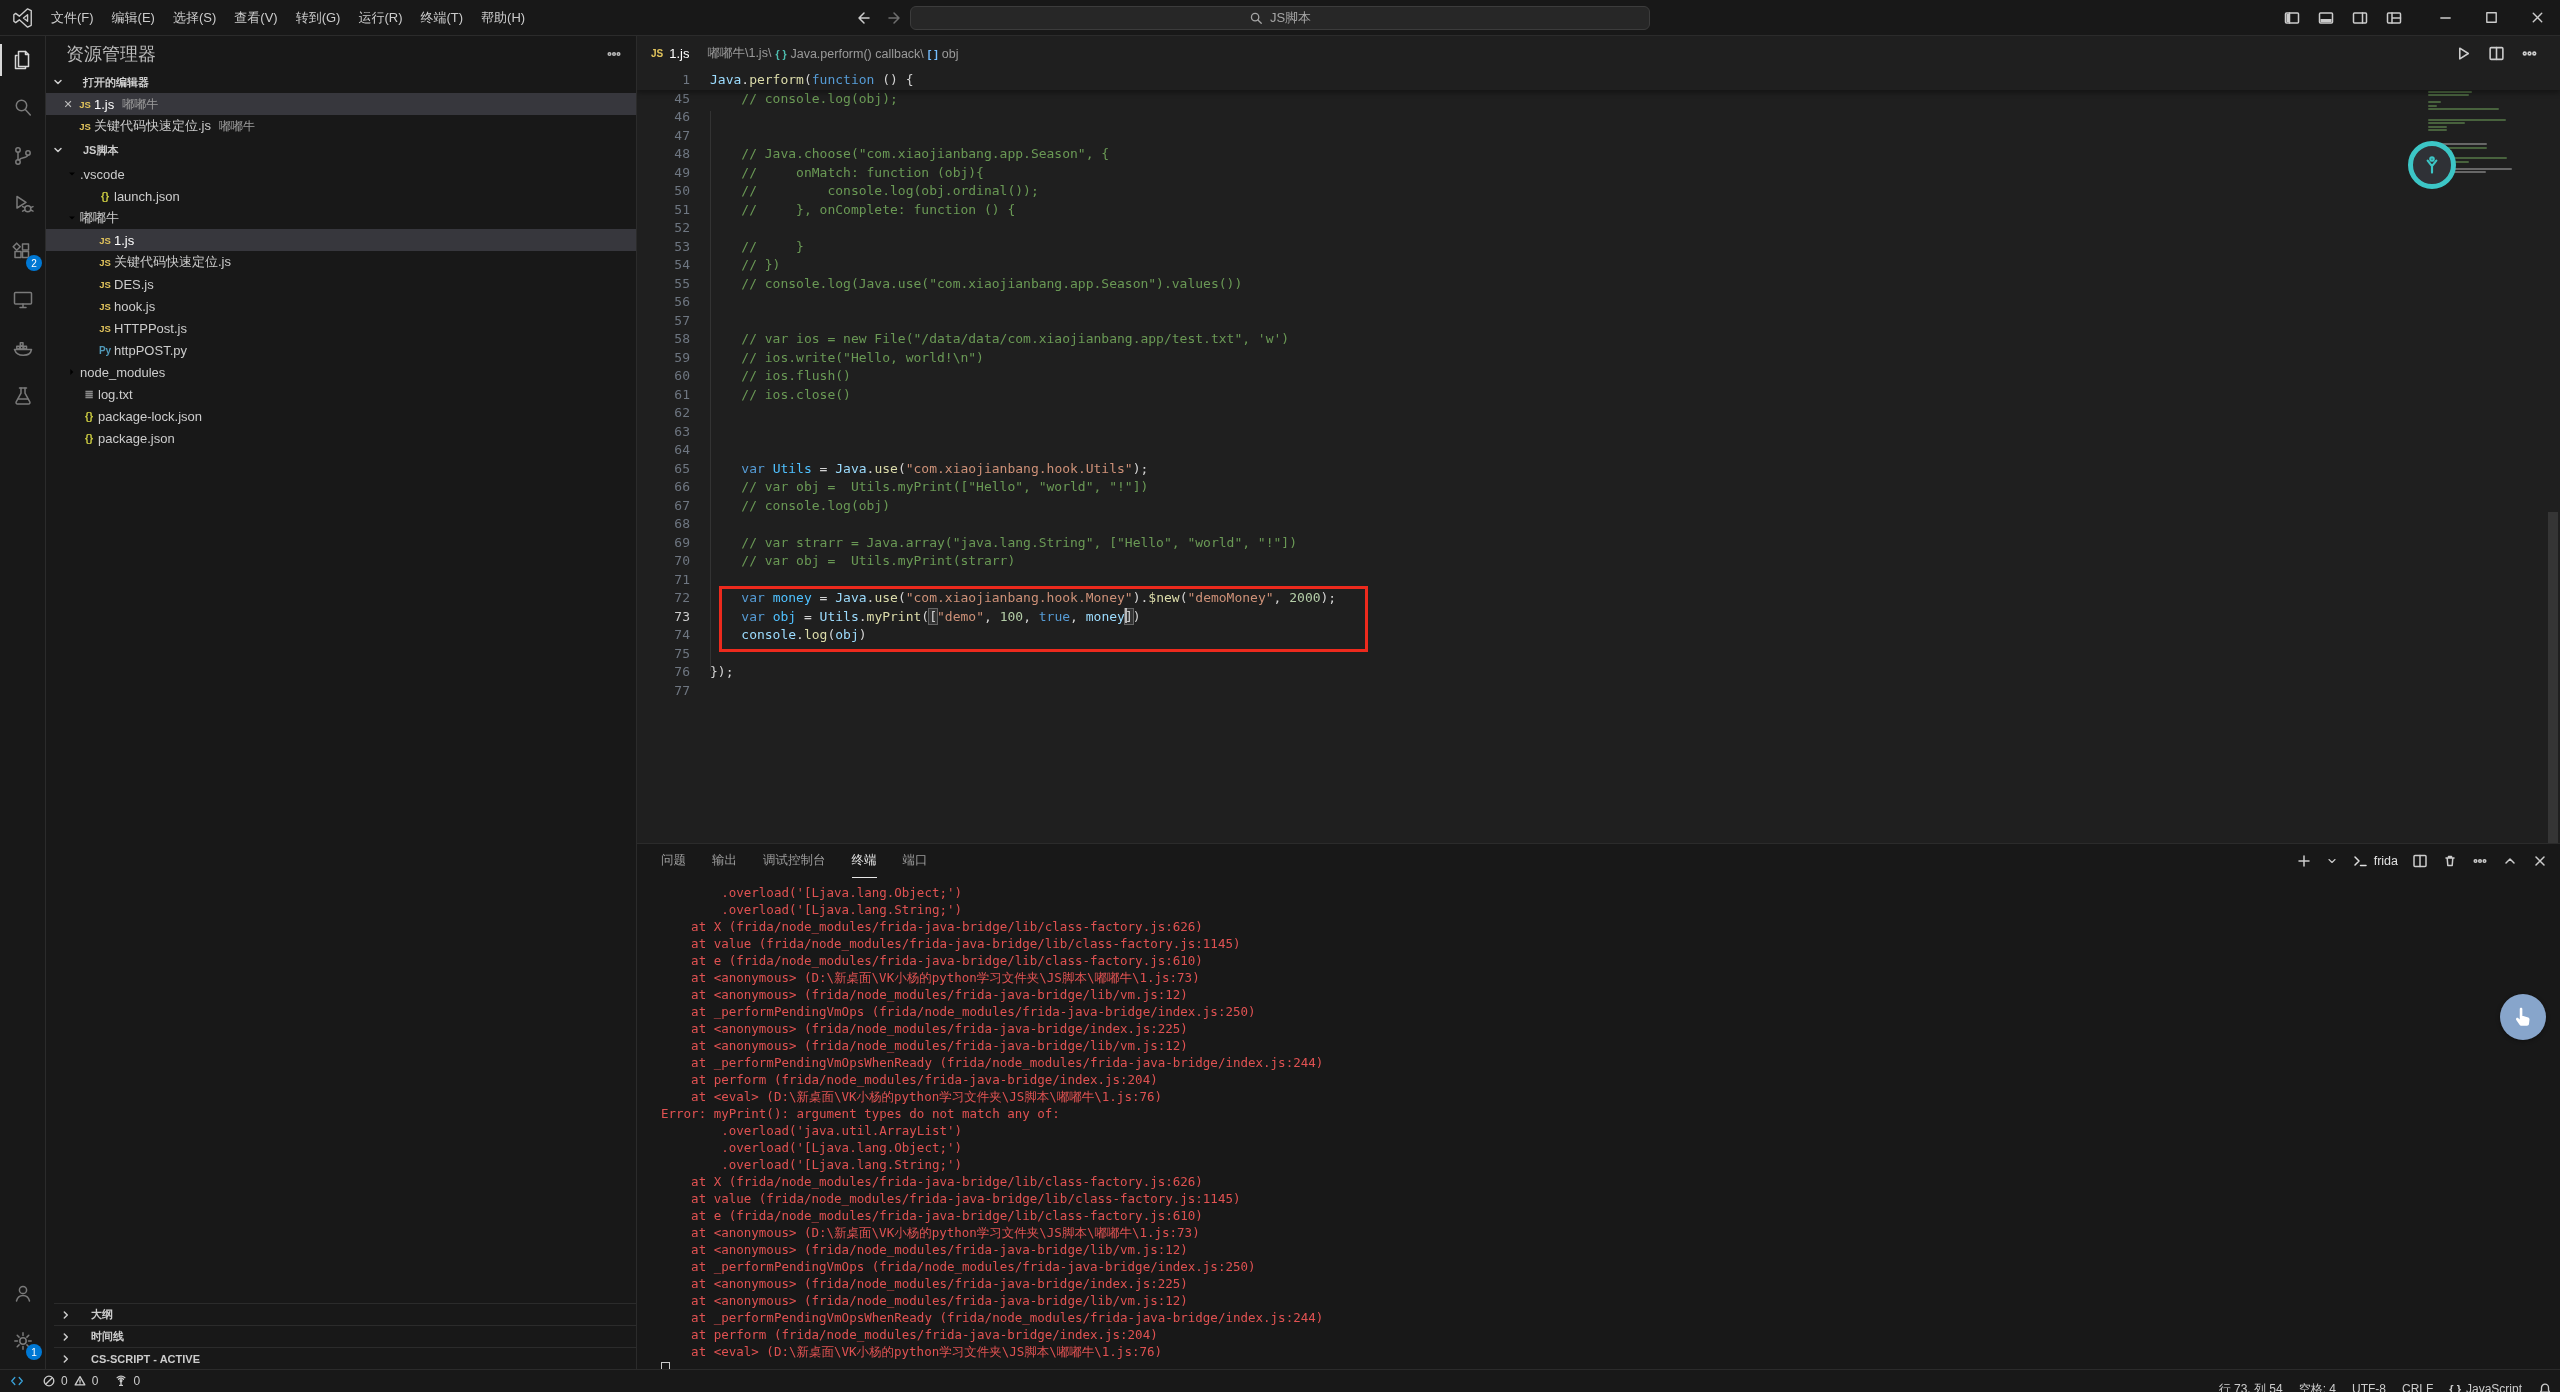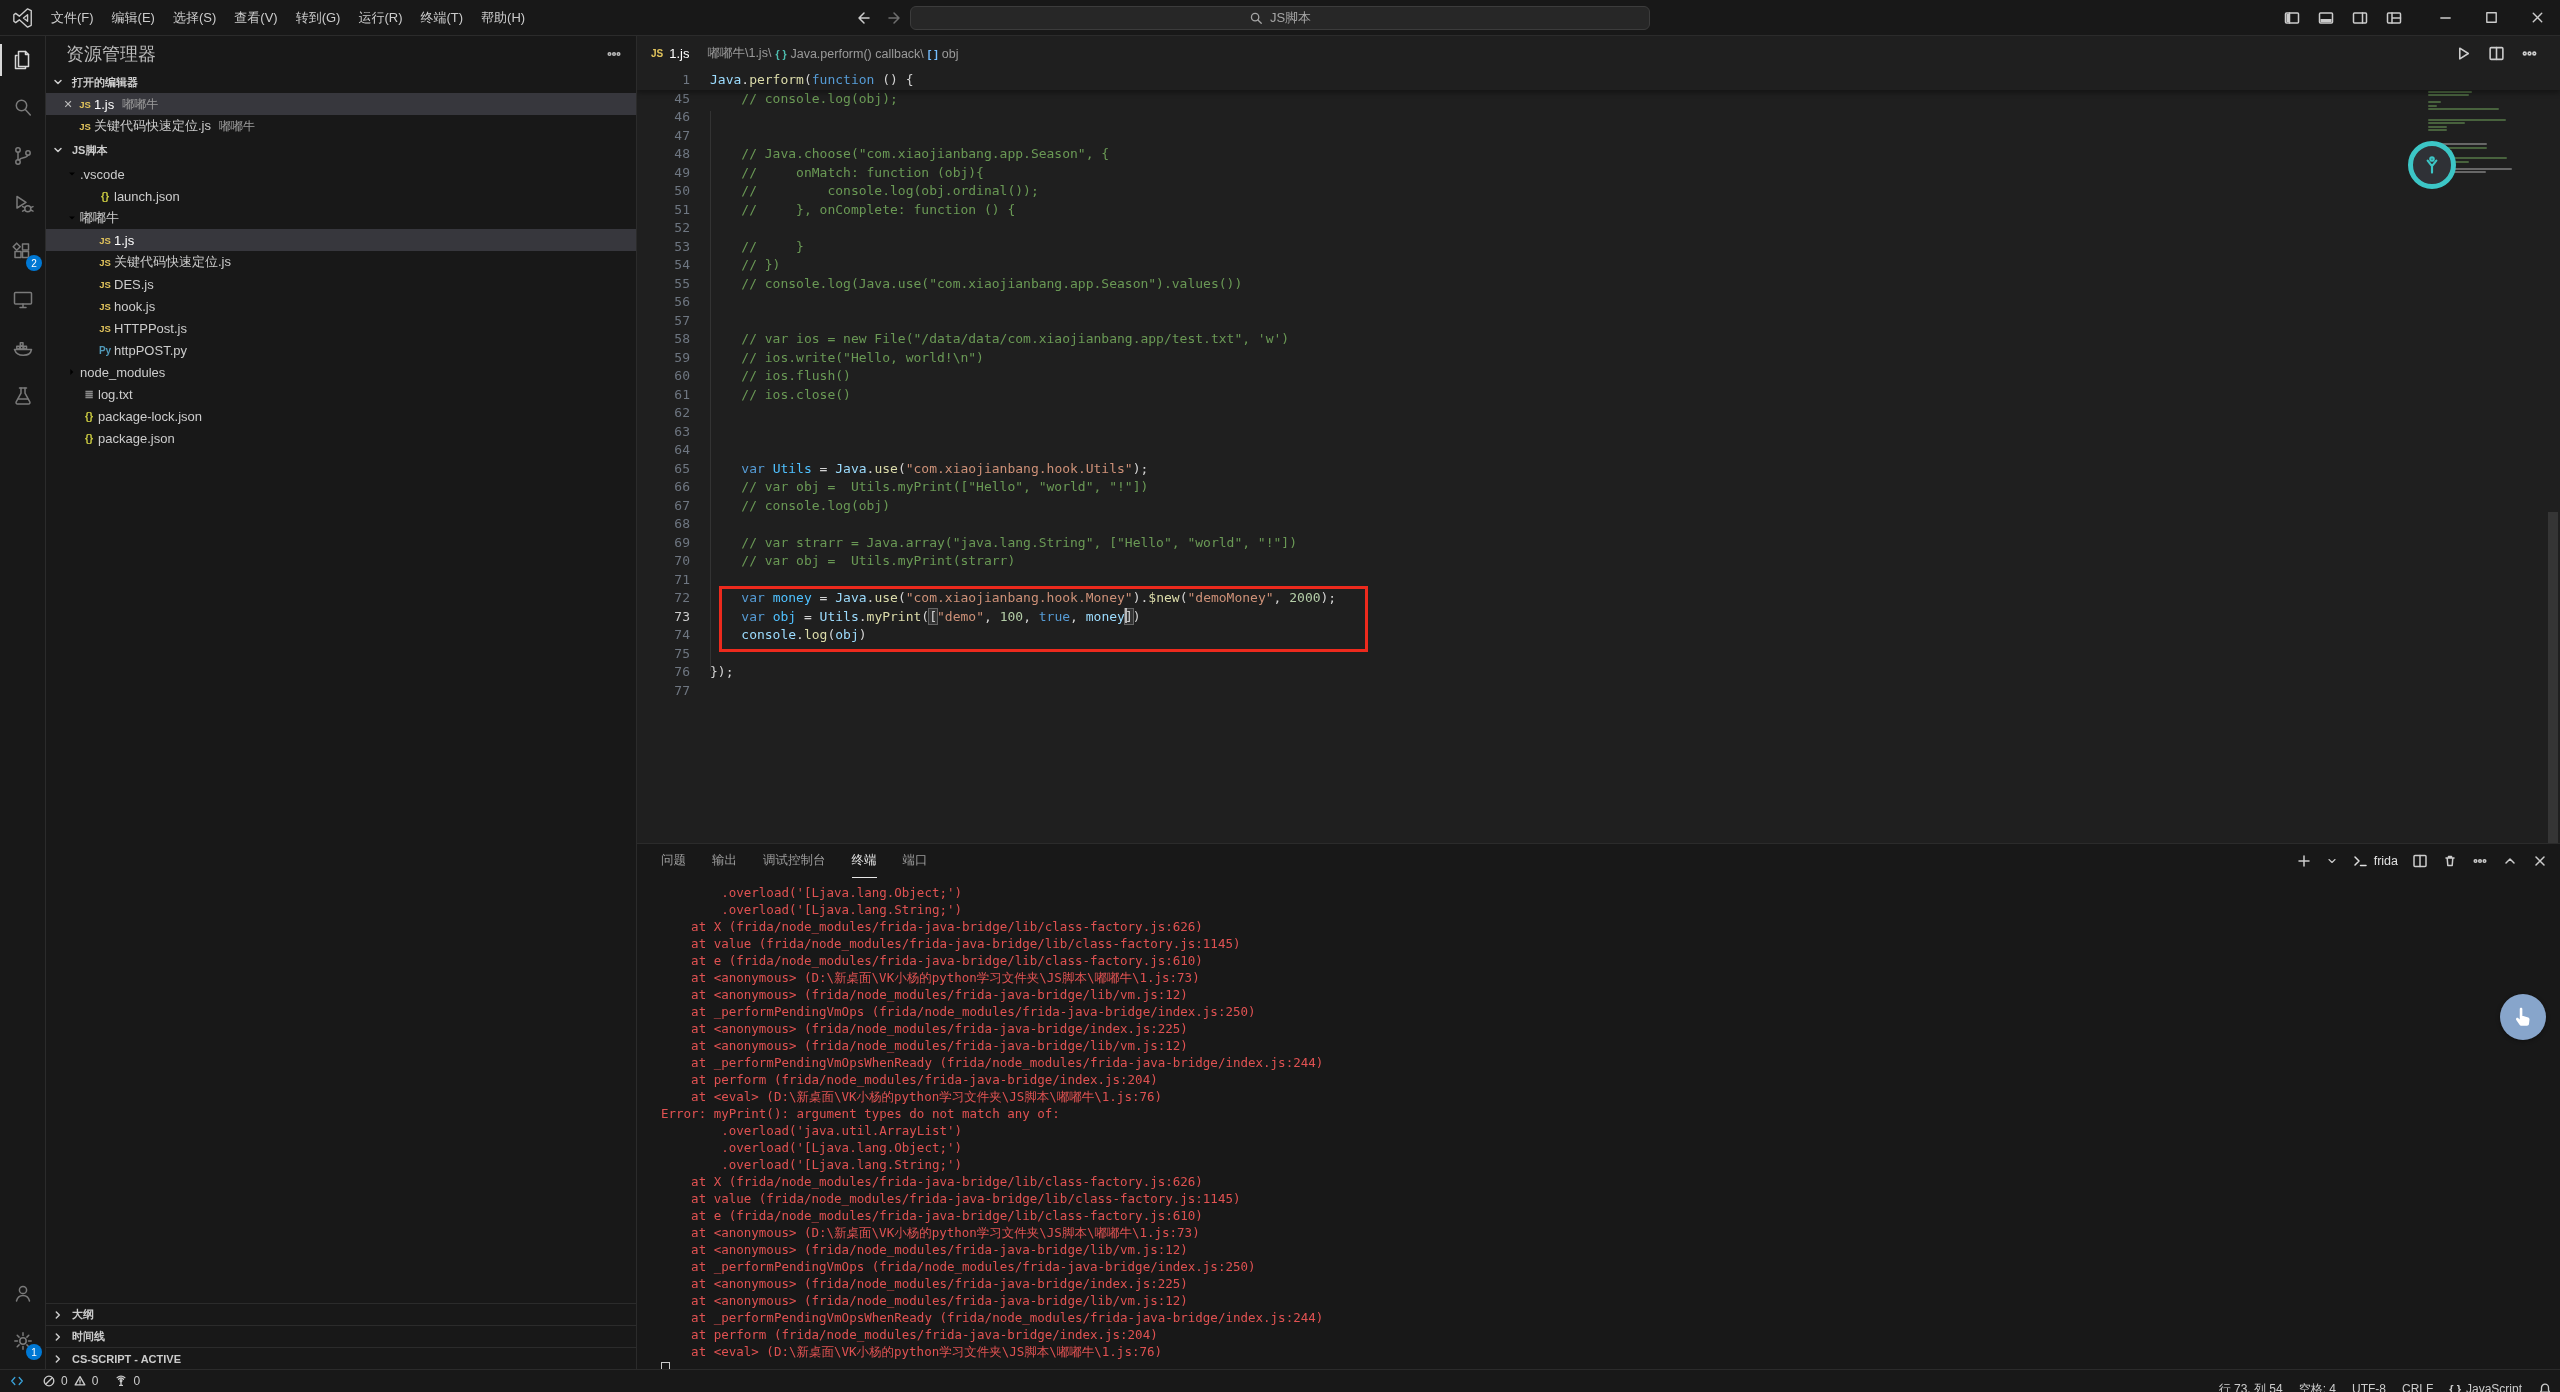--- a/index.html
+++ b/index.html
@@ -40,32 +40,32 @@
   .ab-item .icon { width:24px; height:24px; }
   .ab-badge { position:absolute; right:4px; bottom:5px; min-width:16px; height:16px; border-radius:9px;
     background:var(--accent,#0078d4); color:#fff; font-size:10px; display:flex; align-items:center; justify-content:center; padding:0 3px; }
   .ab-bottom { position:absolute; bottom:4px; left:0; width:46px; }
 
   
   .sidebar { position:absolute; left:46px; top:36px; width:591px; height:1333px; background:#181818;
     border-right:1px solid #2b2b2b; font-size:13px; }
   .sidebar-title { height:35px; display:flex; align-items:center; padding:0 14px 0 20px; color:#bbbbbb; font-size:18px; }
   .sidebar-title .spacer { flex:1; }
-  .sec-head { height:22px; display:flex; align-items:center; gap:6px; padding-left:4px; color:#cccccc;
+  .sec-head { height:22px; display:flex; align-items:center; gap:17px; padding-left:4px; color:#cccccc;
     font-weight:700; font-size:11px; }
   .sec-head .icon { width:16px; height:16px; }
   .row { height:22px; display:flex; align-items:center; color:#cccccc; white-space:nowrap; overflow:hidden; }
   .row.selected { background:var(--selrow,#37373d); color:#ffffff; }
   .row .chev { width:16px; height:16px; flex:0 0 16px; color:#c5c5c5; }
   .row .fic { width:18px; flex:0 0 18px; text-align:center; font-weight:700; font-size:9.5px; }
   .row .deco { color:#9d9d9d; margin-left:8px; font-size:12px; }
   .row .closex { width:16px; flex:0 0 16px; color:#bdbdbd; font-size:11px; text-align:center; }
   .fic.js { color:#e2c45c; } .fic.json { color:#cbcb41; font-size:10.5px; } .fic.py { color:#519aba; font-size:10px; }
   .fic.txt { color:#8a8a8a; font-size:11px; }
-  .sb-bottom { position:absolute; left:0; right:0; bottom:0; }
+  .sb-bottom { position:absolute; left:8px; right:0; bottom:0; }
   .sb-bottom .sec-head { border-top:1px solid #2b2b2b; }
 
   
   .main { position:absolute; left:637px; top:36px; width:1923px; height:1333px; background:#1f1f1f; }
   .ed-header { position:absolute; left:0; top:0; right:0; height:35px; display:flex; align-items:center; background:#1f1f1f; }
   .tab-label { display:flex; align-items:center; gap:6px; padding-left:14px; }
   .tab-label .fic { font-weight:700; font-size:10px; }
   .tab-label .name { color:#ffffff; font-size:13px; }
   .breadcrumb { display:flex; align-items:center; gap:4px; margin-left:18px; color:#9a9a9a; font-size:12.5px; }
   .breadcrumb .bc-ic { font-weight:700; font-size:10.5px; }

